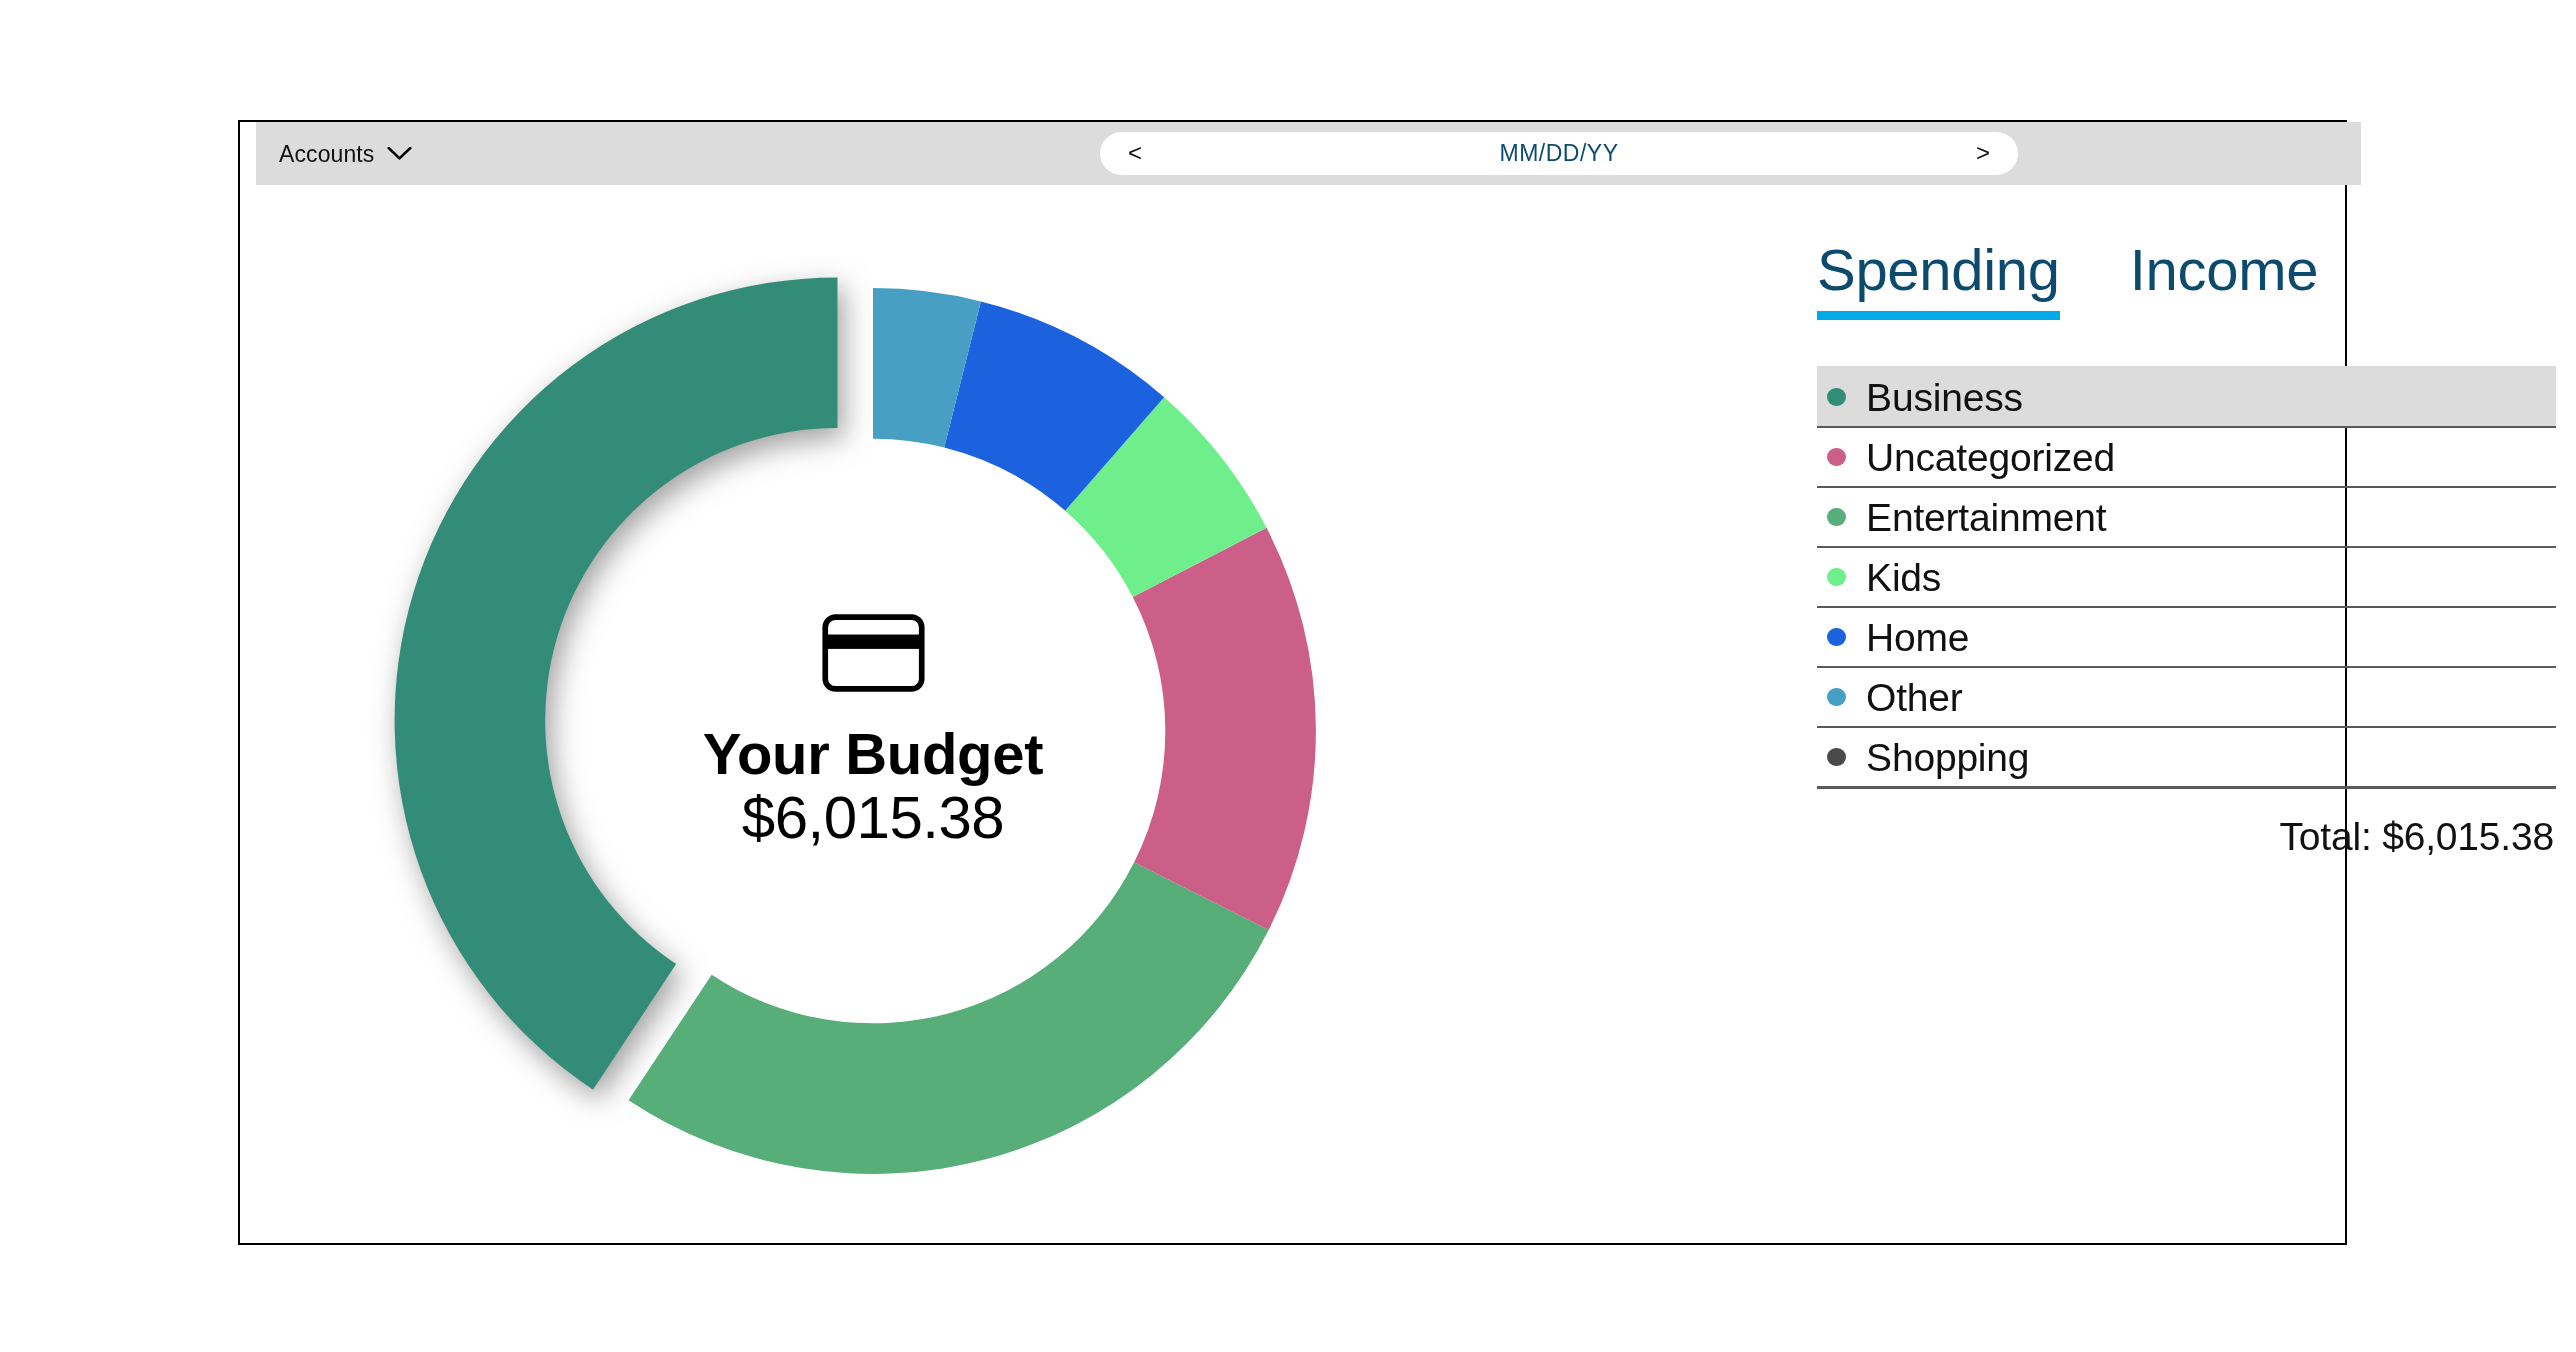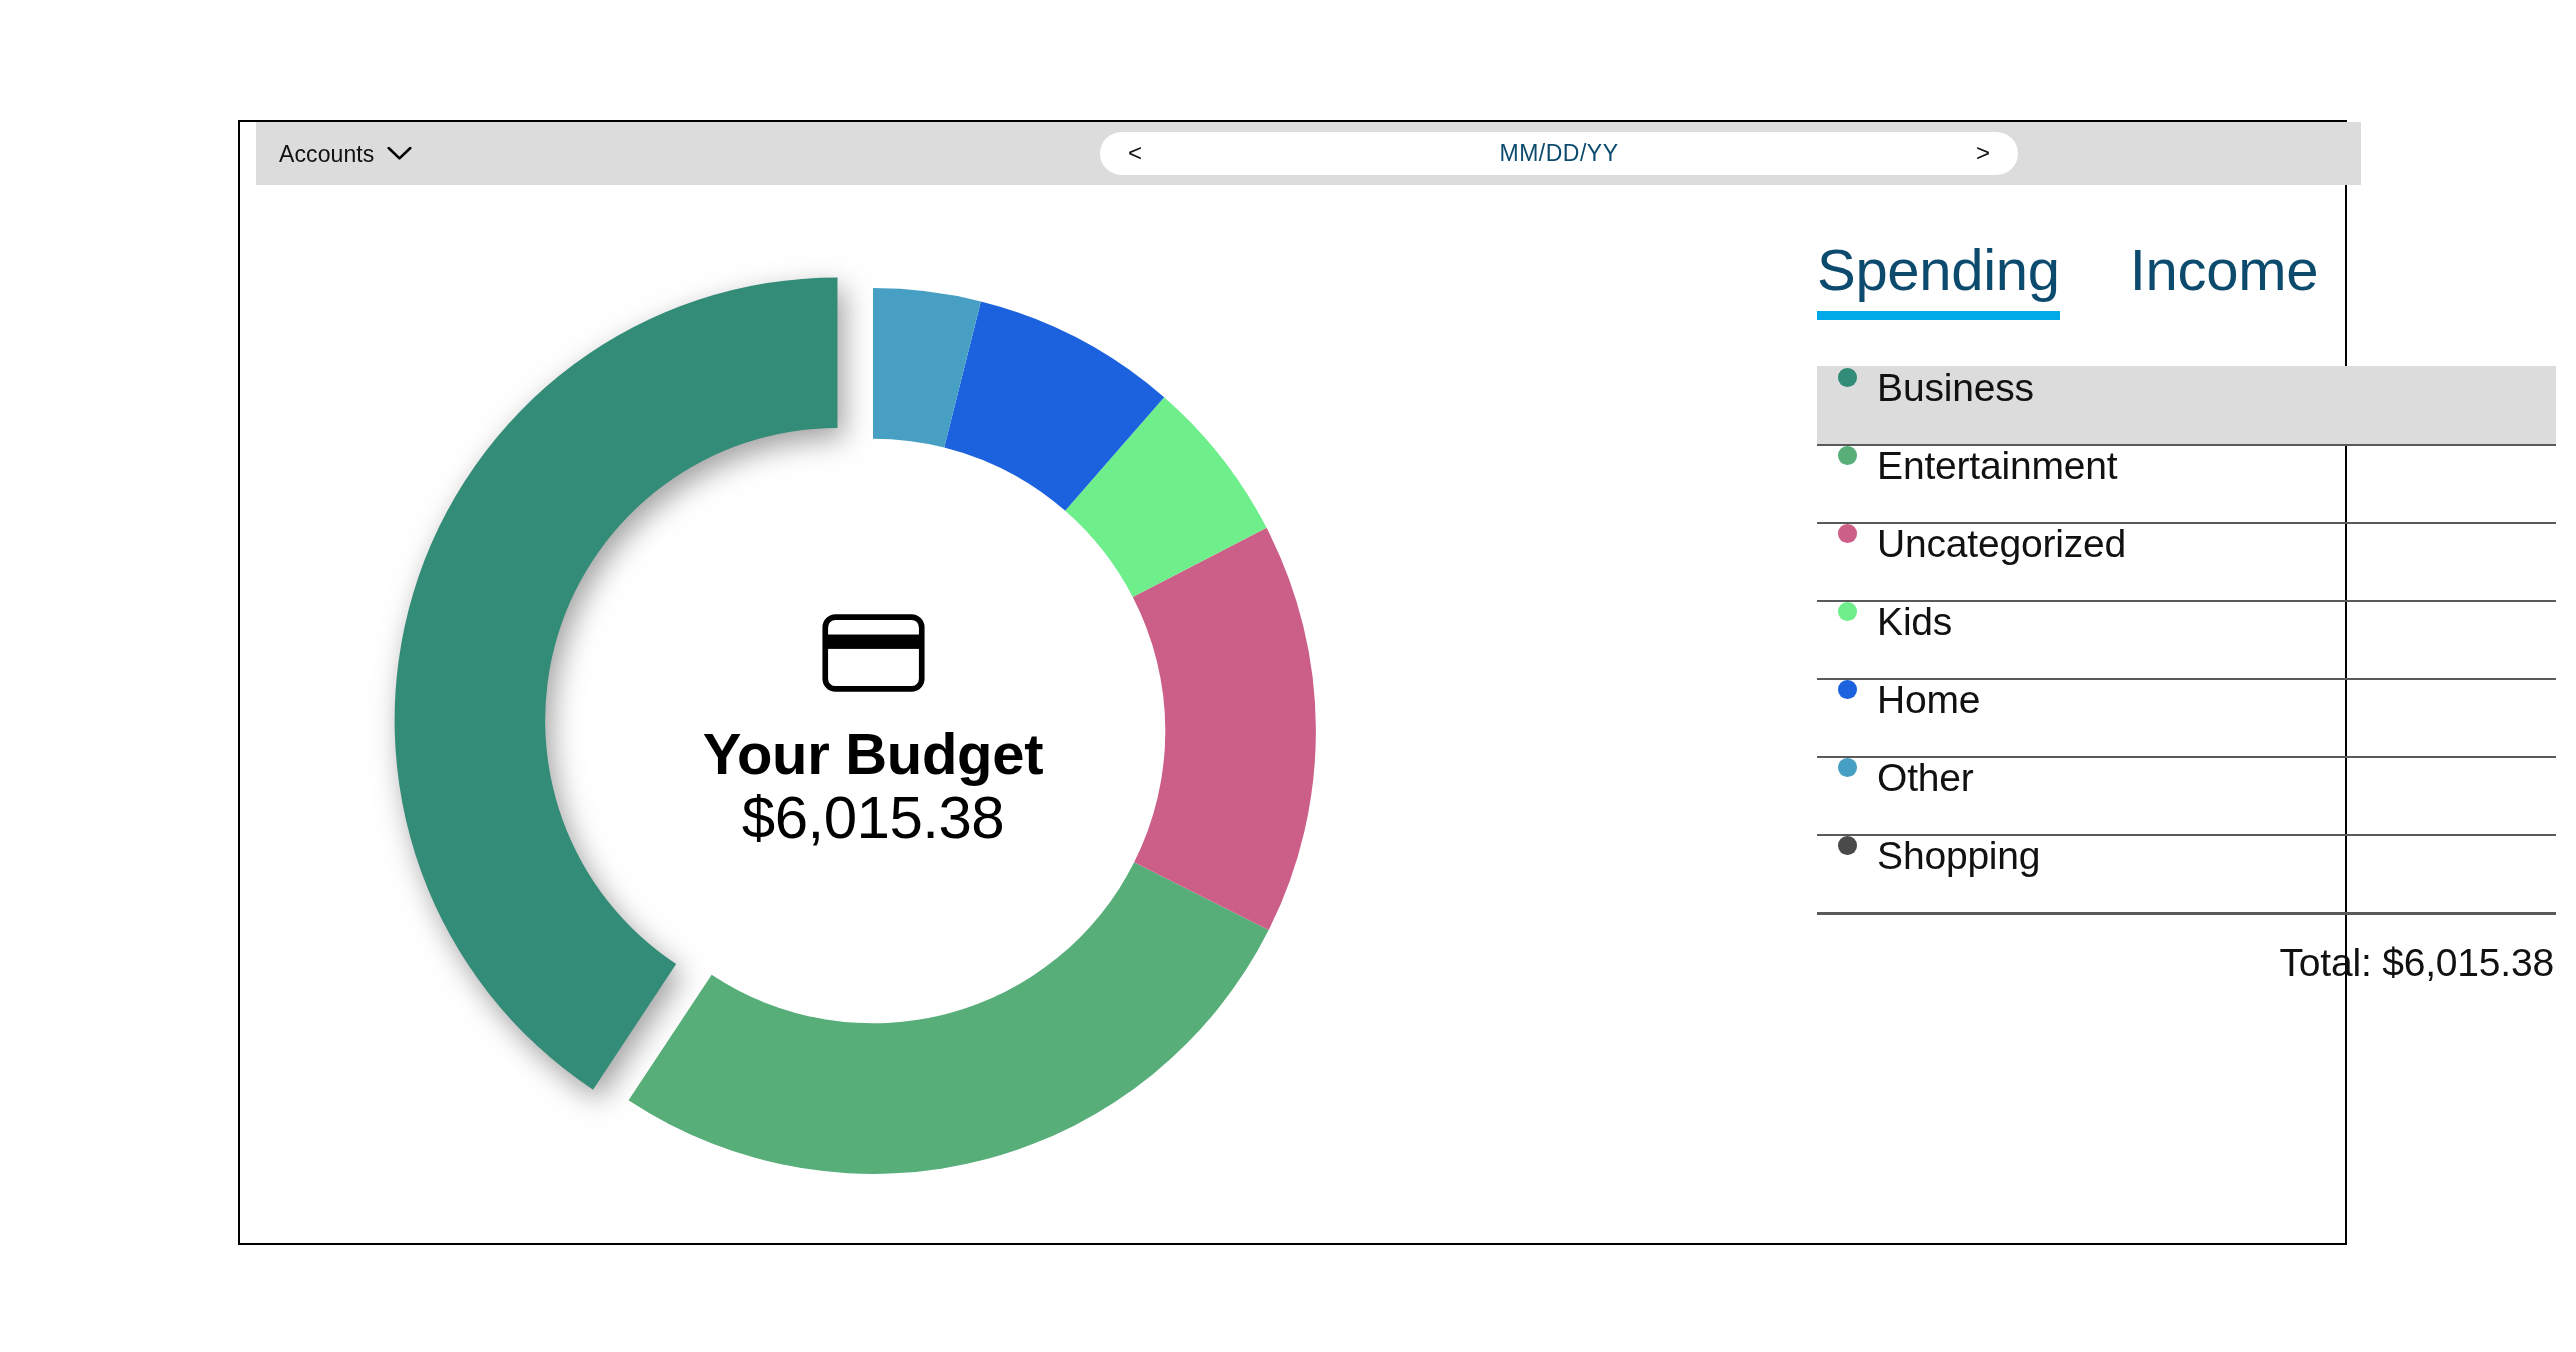--- a/index.html
+++ b/index.html
@@ -189,26 +189,27 @@
   .tab-underline { display: none; }
 
   #cat-list {
     position: absolute;
     left: 258px;
     top: 181px;
     width: 739px;
   }
   .cat-row {
     position: relative;
-    height: 78px;
-    display: flex;
+    height: 60px;
+    display: flex;
+    align-items: center;
     border-top: 2.6px solid #5a5a5a;
     box-sizing: border-box;
     cursor: pointer;
-    padding-left: 21px;
+    padding-left: 10px;
   }
   .cat-row.selected {
     background: #dcdcdc;
     border-top-color: transparent;
   }
   .cat-dot {
     width: 18.5px;
     height: 18.5px;
     border-radius: 50%;
     flex: 0 0 auto;
@@ -305,26 +306,26 @@
         </div>
       </div>
 
       <div id="cat-list">
         <div id="cat-rows">
             <div class="cat-row selected">
               <span class="cat-dot" style="background: rgb(49, 140, 120);"></span>
               <span class="cat-label">Business</span>
             </div>
             <div class="cat-row">
+              <span class="cat-dot" style="background: rgb(204, 95, 135);"></span>
+              <span class="cat-label">Uncategorized</span>
+            </div>
+            <div class="cat-row">
               <span class="cat-dot" style="background: rgb(87, 174, 121);"></span>
               <span class="cat-label">Entertainment</span>
-            </div>
-            <div class="cat-row">
-              <span class="cat-dot" style="background: rgb(204, 95, 135);"></span>
-              <span class="cat-label">Uncategorized</span>
             </div>
             <div class="cat-row">
               <span class="cat-dot" style="background: rgb(111, 238, 140);"></span>
               <span class="cat-label">Kids</span>
             </div>
             <div class="cat-row">
               <span class="cat-dot" style="background: rgb(28, 98, 222);"></span>
               <span class="cat-label">Home</span>
             </div>
             <div class="cat-row">

